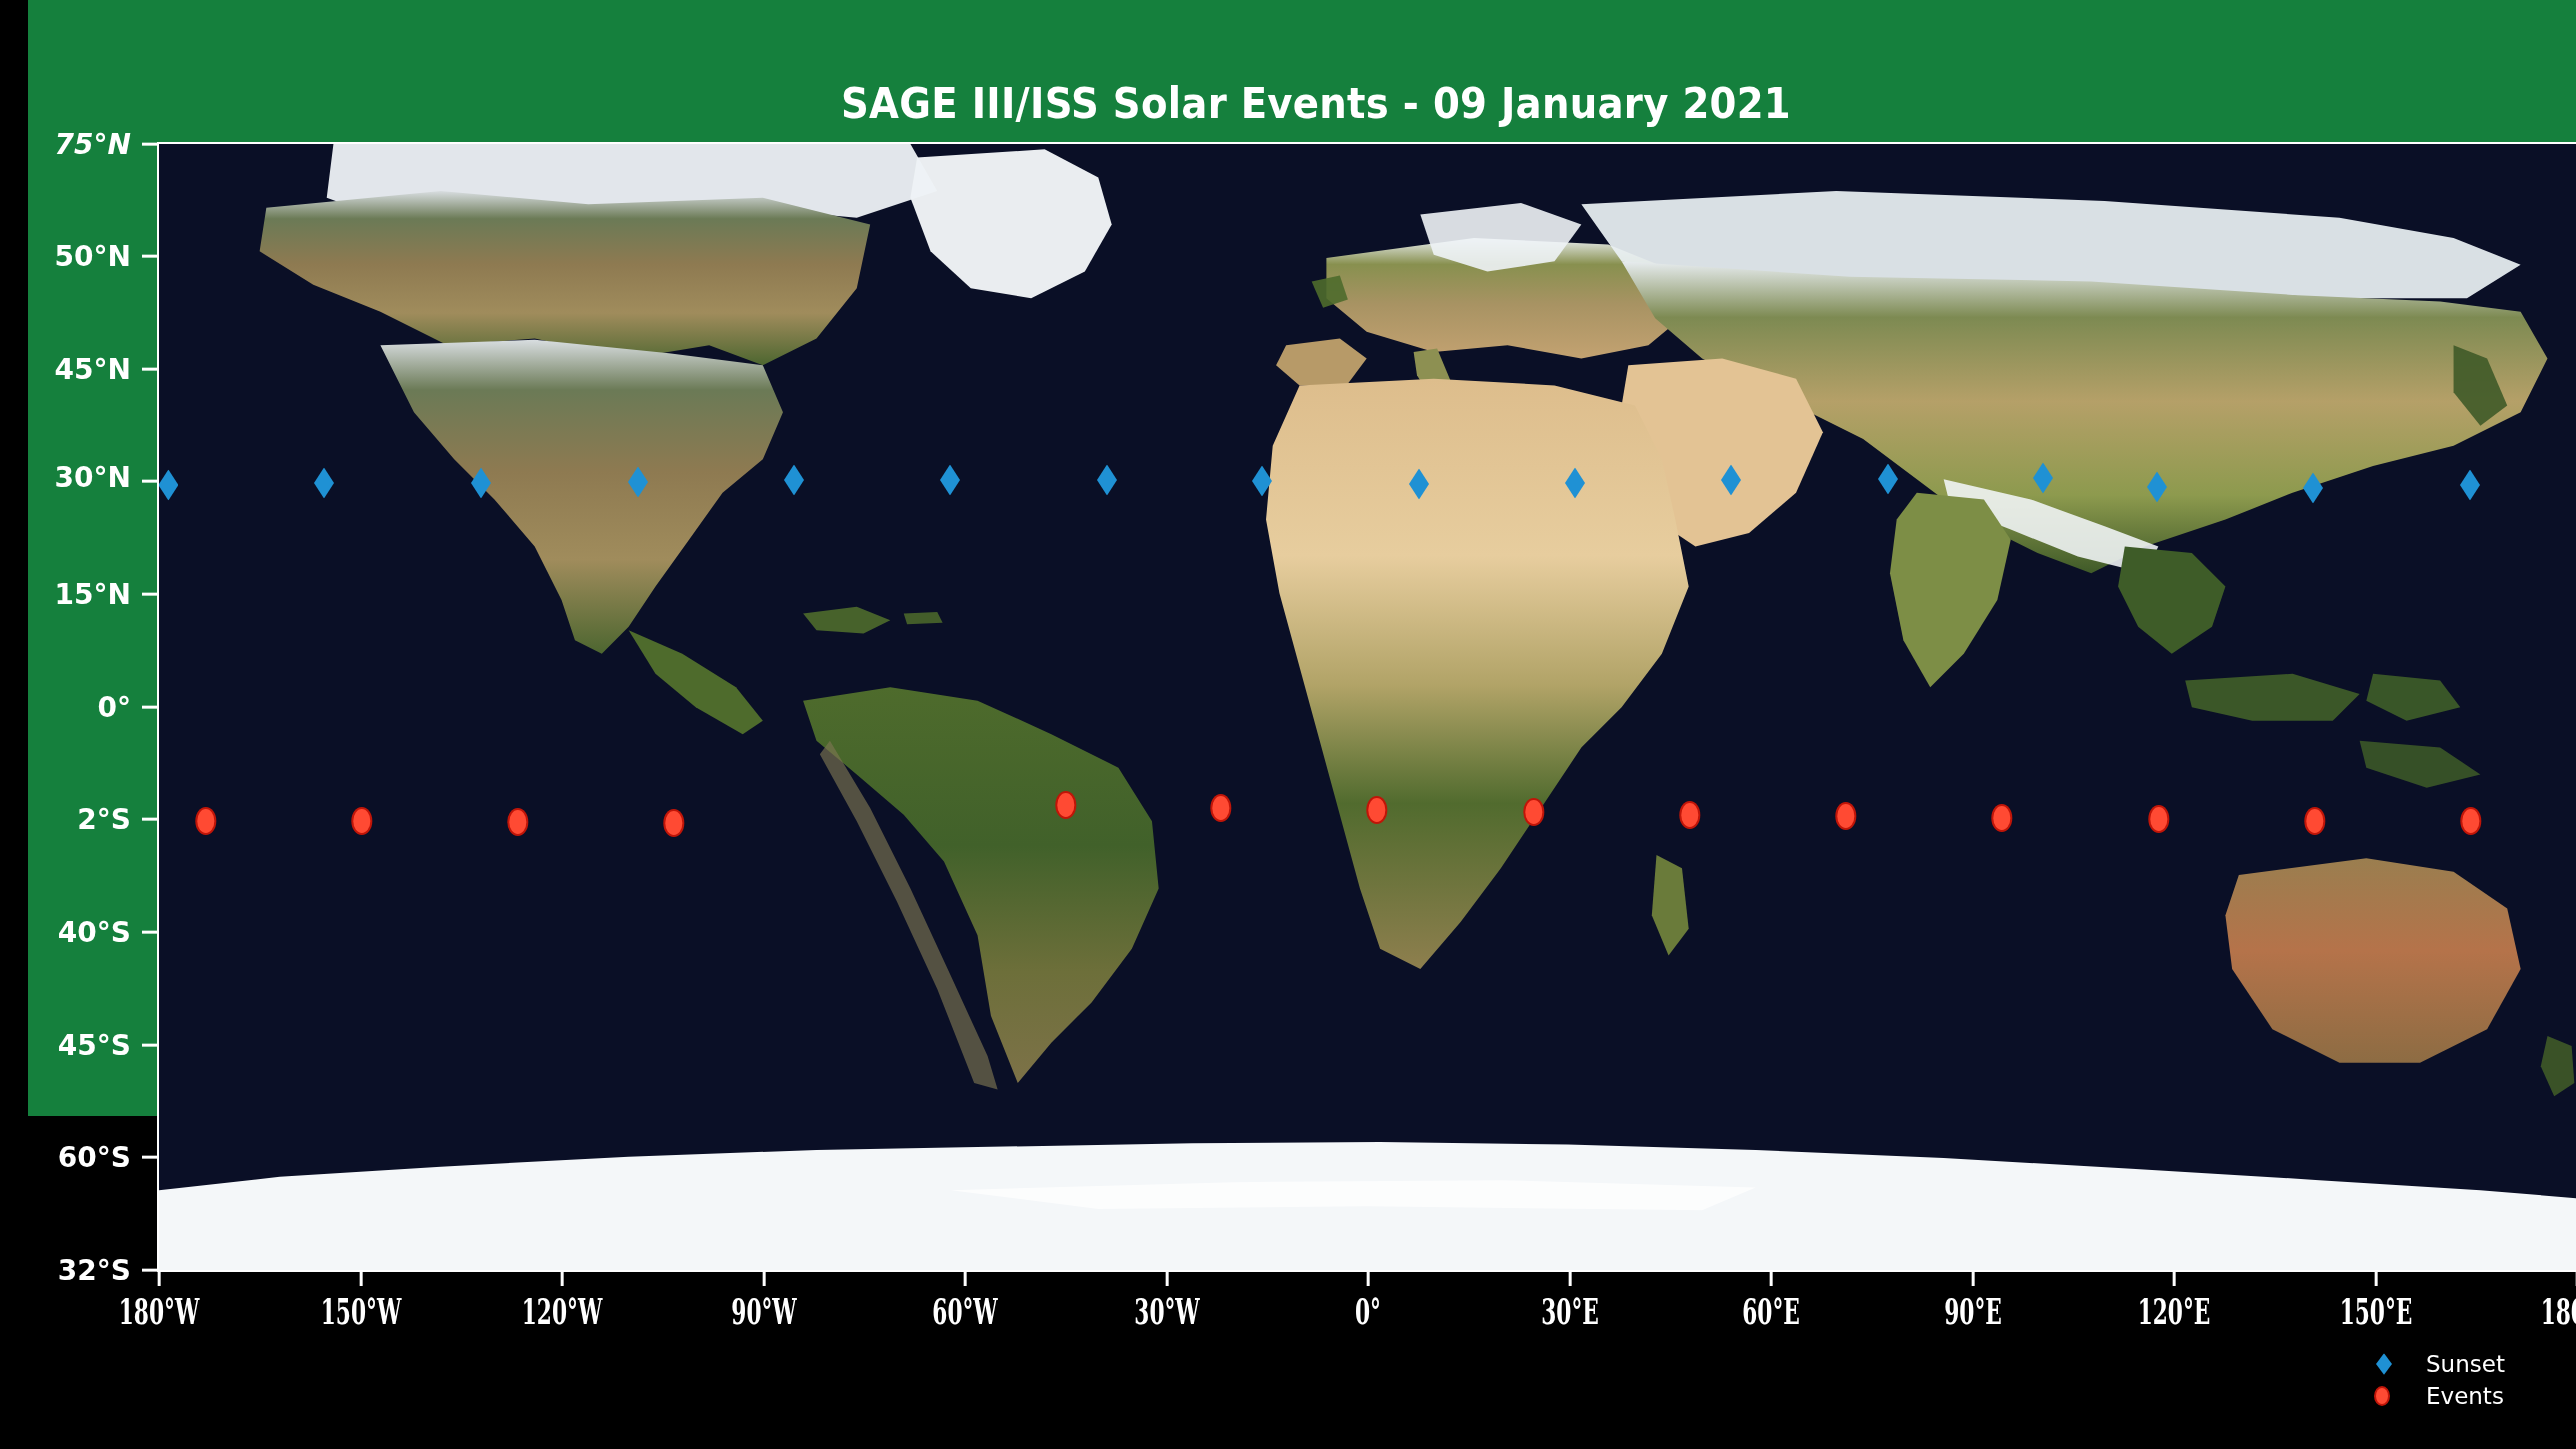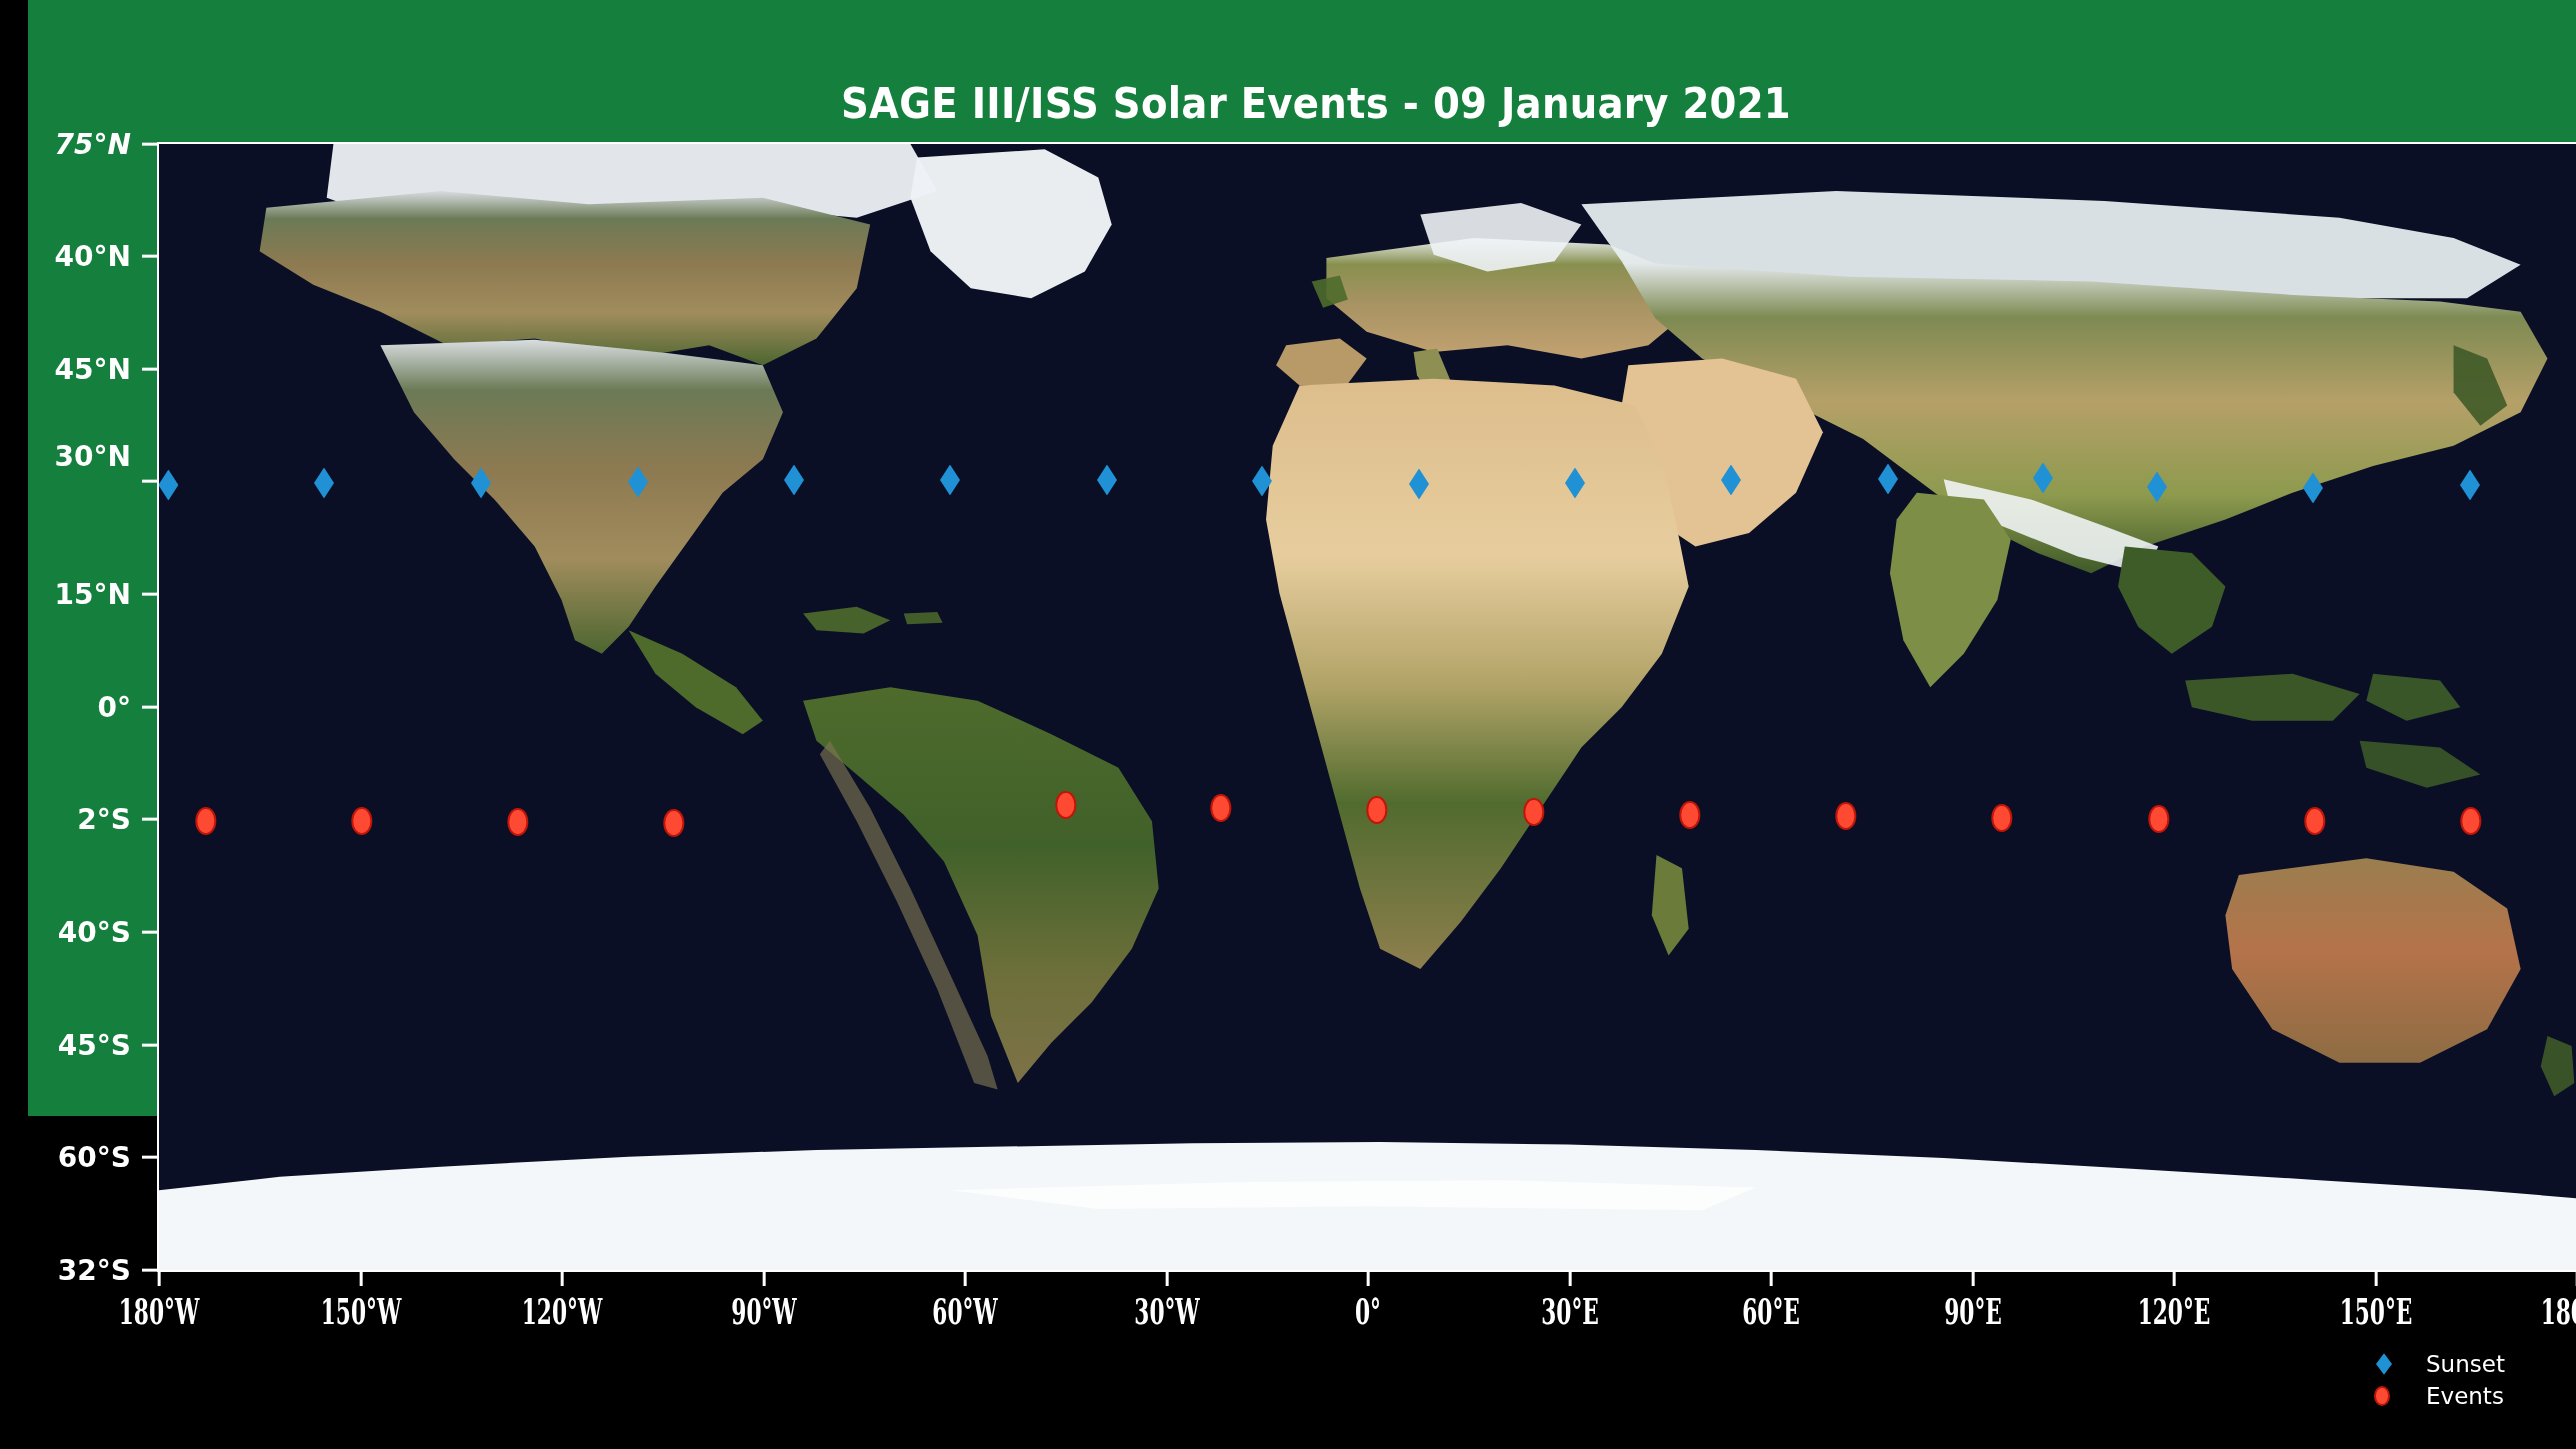--- a/index.html
+++ b/index.html
@@ -247,25 +247,25 @@
         <div class="mk sunset" style="left: 1843px; top: 674px;"></div>
         <div class="mk sunset" style="left: 2000px; top: 675px;"></div>
         <div class="mk sunset" style="left: 2156px; top: 677px;"></div>
         <div class="mk sunset" style="left: 2312px; top: 677px;"></div>
       </div>
   </div>
 
   <div id="ticks">
       <div class="ylab" style="top: 144px; font-style: italic;">75°N</div>
       <div class="ytick" style="top: 144px;"></div>
-      <div class="ylab" style="top: 256px;">40°N</div>
+      <div class="ylab" style="top: 256px;">50°N</div>
       <div class="ytick" style="top: 256px;"></div>
       <div class="ylab" style="top: 369px;">45°N</div>
       <div class="ytick" style="top: 369px;"></div>
-      <div class="ylab" style="top: 456px;">30°N</div>
+      <div class="ylab" style="top: 477px;">30°N</div>
       <div class="ytick" style="top: 481px;"></div>
       <div class="ylab" style="top: 594px;">15°N</div>
       <div class="ytick" style="top: 594px;"></div>
       <div class="ylab" style="top: 707px;">0°</div>
       <div class="ytick" style="top: 707px;"></div>
       <div class="ylab" style="top: 819px;">2°S</div>
       <div class="ytick" style="top: 819px;"></div>
       <div class="ylab" style="top: 932px;">40°S</div>
       <div class="ytick" style="top: 932px;"></div>
       <div class="ylab" style="top: 1045px;">45°S</div>

